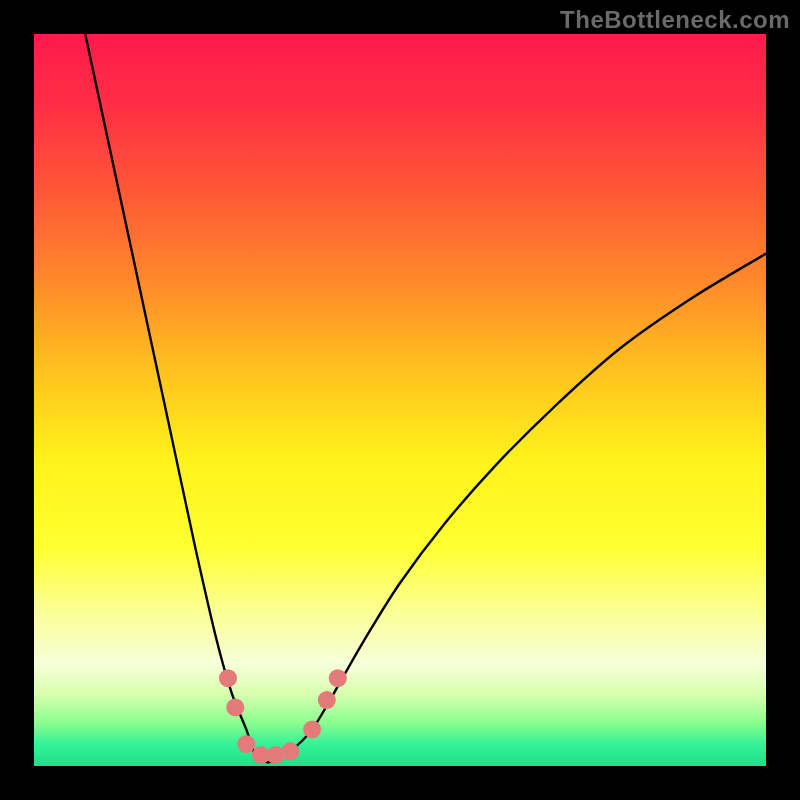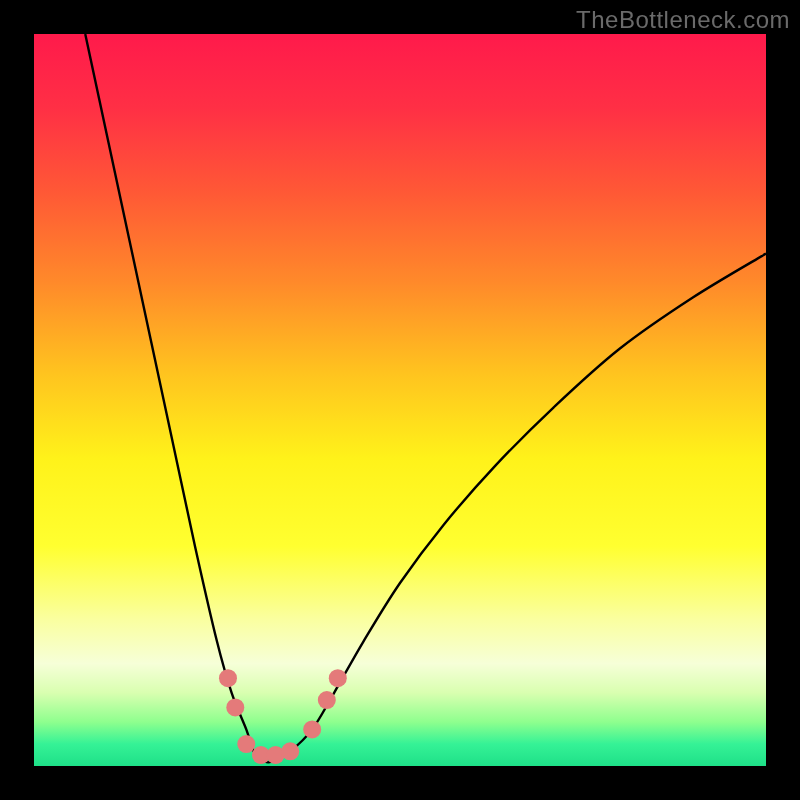--- a/index.html
+++ b/index.html
@@ -10,21 +10,21 @@
     position: relative;
     font-family: Arial, Helvetica, sans-serif;
     overflow: hidden;
   }
   .watermark {
     position: absolute;
     top: 6px;
     right: 10px;
     color: #6a6a6a;
     font-size: 24px;
-    font-weight: 400;
+    font-weight: 700;
     letter-spacing: 0.5px;
     z-index: 5;
   }
   .plot-area {
     position: absolute;
     top: 34px;
     left: 34px;
     width: 732px;
     height: 732px;
     overflow: hidden;

